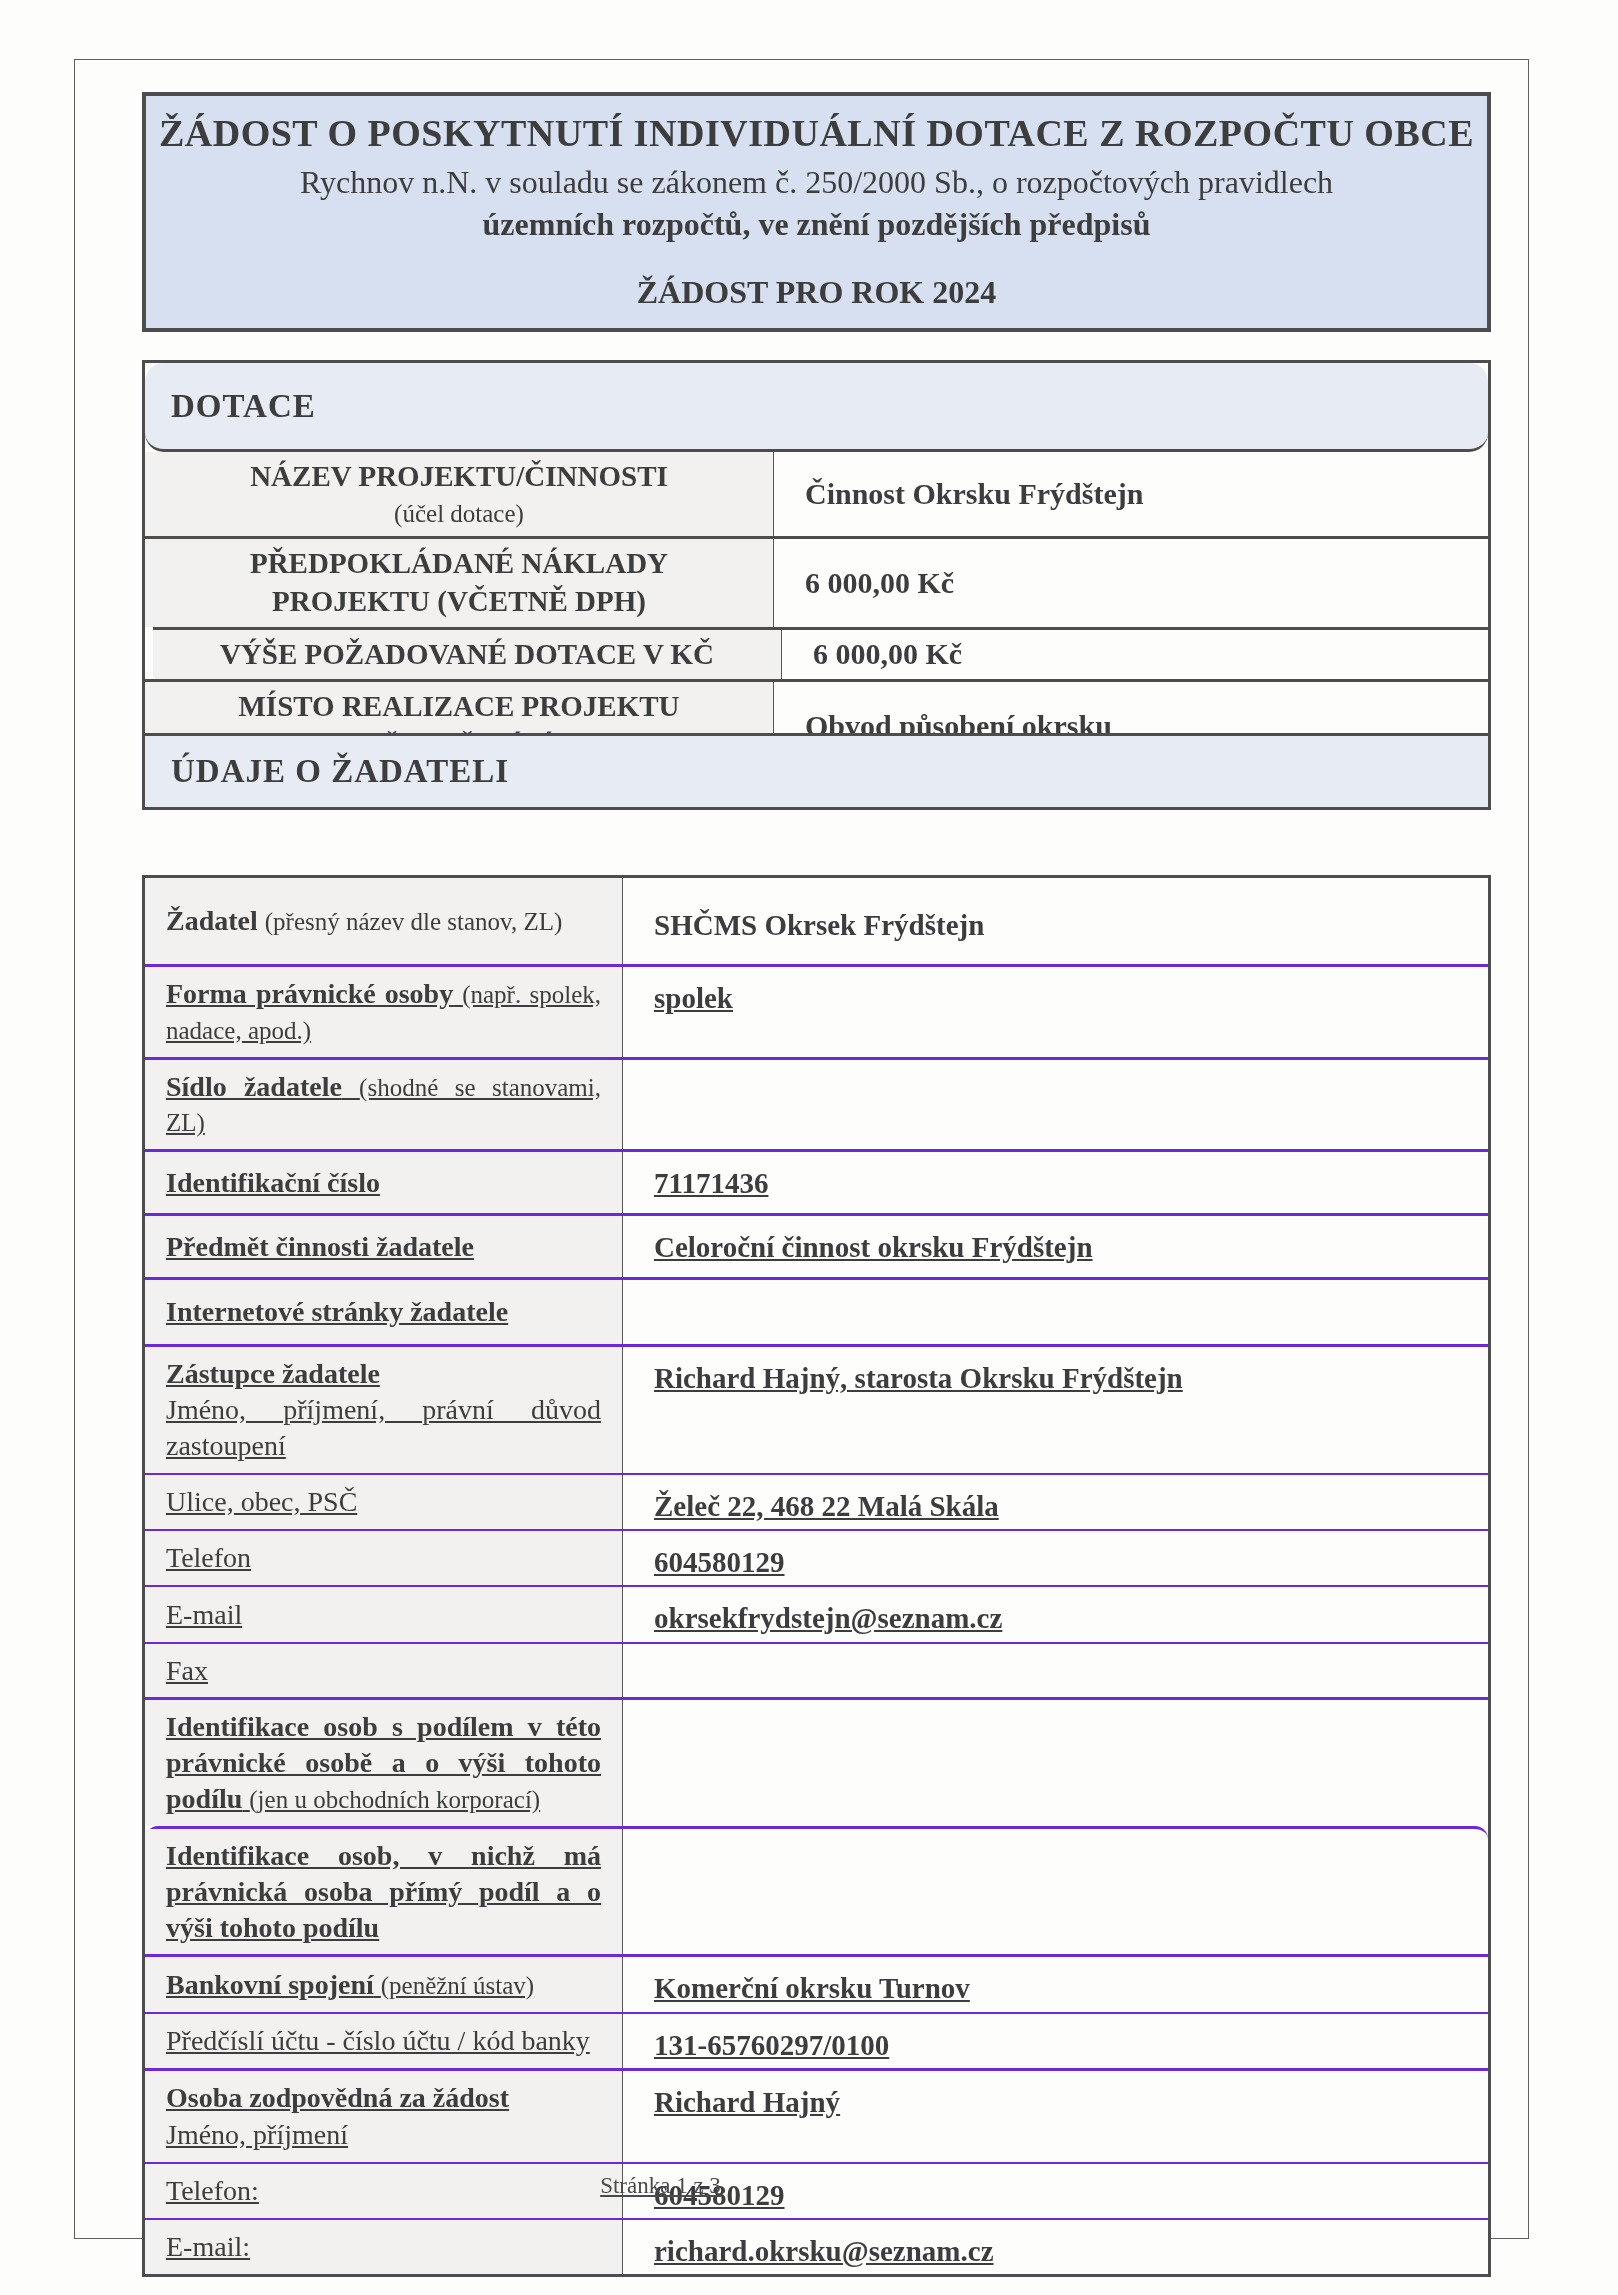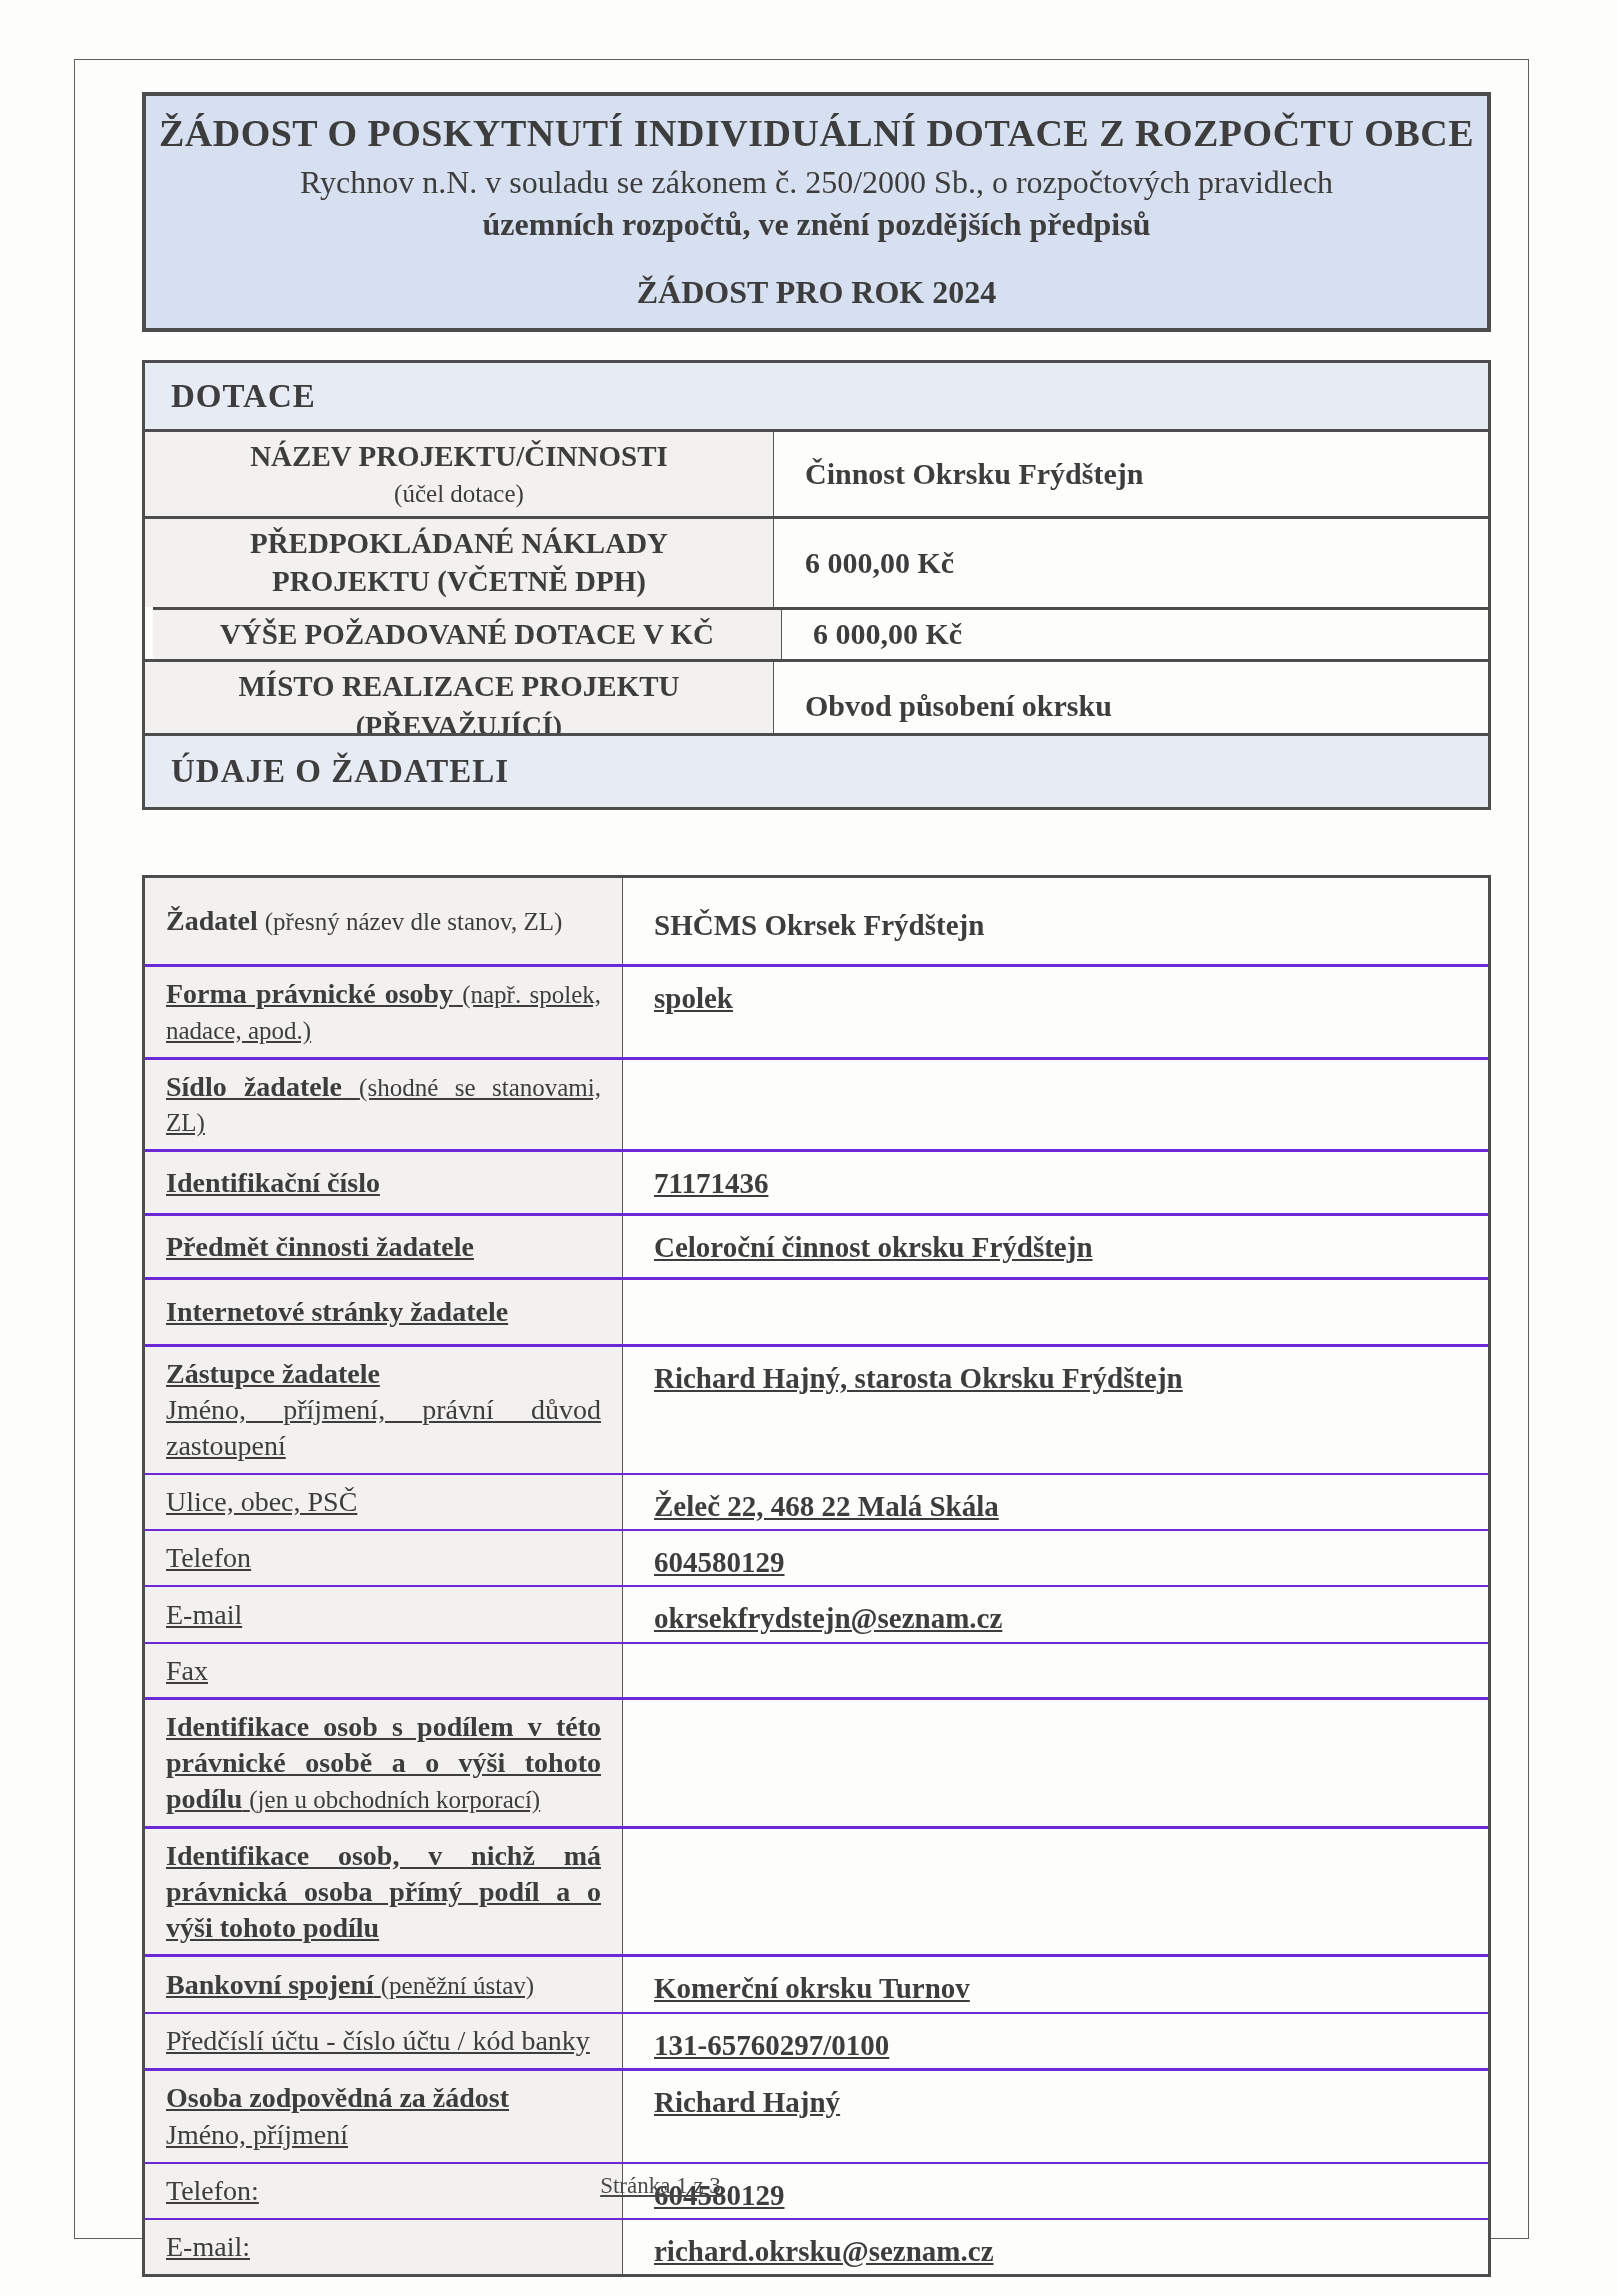--- a/index.html
+++ b/index.html
@@ -27,21 +27,21 @@
   
   .band {
     background:#e6ebf4; display:flex; align-items:center;
     padding-left:26px; font-size:33px; font-weight:bold; letter-spacing:1px;
   }
   
   .dotace-box {
     position:absolute; left:142px; top:360px; width:1349px;
     border:3.5px solid #4d4d4d; background:#fdfdfc;
   }
-  .dotace-box .band { height:69px; border-bottom:3.5px solid #4d4d4d; }
+  .dotace-box .band { height:89px; border-bottom:3.5px solid #4d4d4d;border-radius:19px; }
   .d-row { display:flex; }
   .d-row + .d-row { border-top:3px solid #4d4d4d; }
   .d-lab {
     width:629px; background:#f2f1ef; border-right:1.5px solid #565656;
     display:flex; flex-direction:column; justify-content:center; align-items:center;
     text-align:center; padding:6px 15px;
     font-weight:bold; font-size:29px; line-height:1.3;
   }
   .d-sub { font-size:25px; font-weight:normal; margin-top:2px; }
   .d-sub.bold { font-weight:bold; font-size:28px; }
@@ -76,21 +76,21 @@
   .z-row.just .txt { text-align:justify; }
   .z-val {
     flex:1; padding:13px 15px 5px 31px;
     font-size:29px; font-weight:bold; line-height:1.25;
   }
   .z-row.vlow .z-val { padding-top:29px; }
   .zr1{min-height:86px;} .zr2{min-height:89px;} .zr3{min-height:89px;}
   .zr4{min-height:64px;} .zr5{min-height:64px;} .zr6{min-height:67px;}
   .zr7{min-height:91px;} .zr8{min-height:45px;}  .zr9{min-height:45px;}
   .zr10{min-height:48px;} .zr11{min-height:47px;} .zr12{min-height:96px;}
-  .zr13{min-height:111px;} .zr14{min-height:53px;} .zr15{min-height:45px;}
+  .zr13{min-height:111px;border-radius:13px;} .zr14{min-height:53px;} .zr15{min-height:45px;}
   .zr16{min-height:82px;} .zr17{min-height:45px;} .zr18{min-height:52px;}
   .zr16 .l2 { margin-top:1px; }
   
   .footer {
     position:absolute; top:2173px; left:0; width:1321px;
     text-align:center; font-size:23px; color:#4a4a4a;text-decoration:underline;
   }
 </style>
 </head>
 <body>

